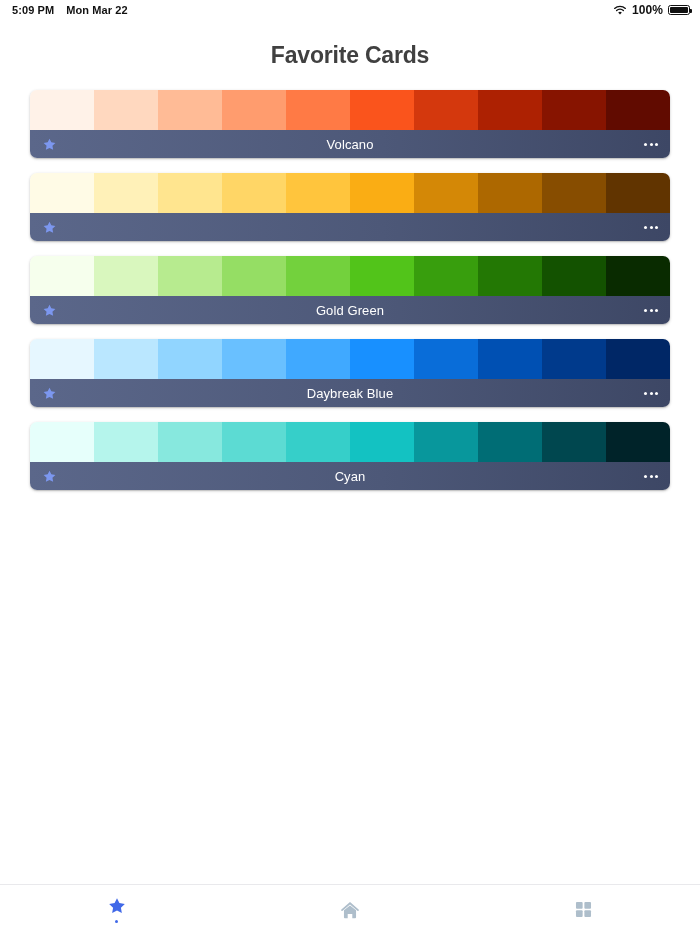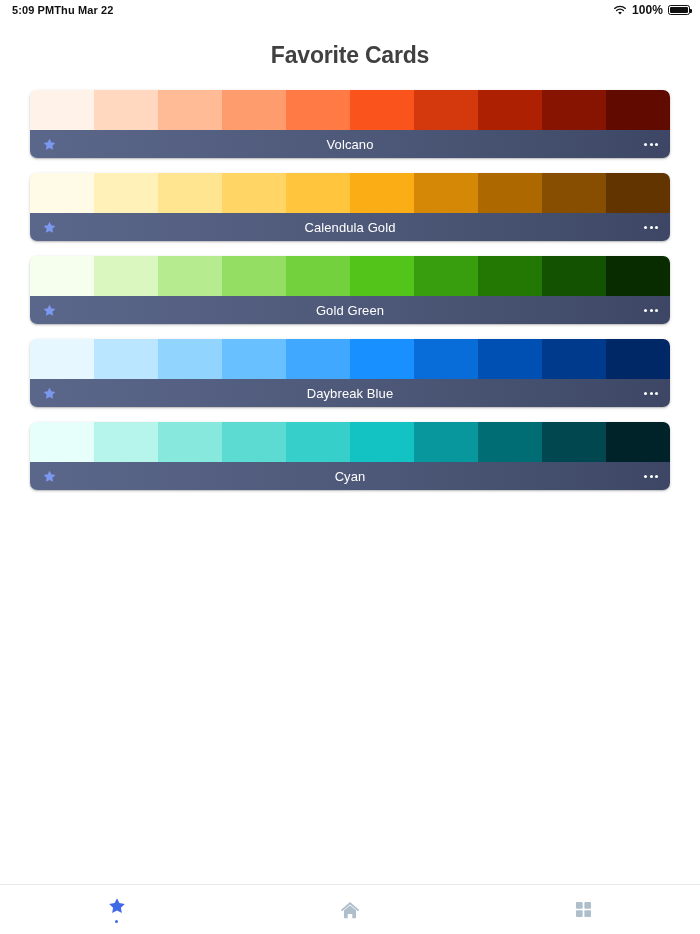--- a/index.html
+++ b/index.html
@@ -12,21 +12,21 @@
   }
 
   
   .status-bar{
     height:20px; width:100%;
     display:flex; align-items:center;
     padding:0 10px 0 12px;
     font-size:11px; font-weight:600; color:#111;
     letter-spacing:0.1px;
   }
-  .status-left{ display:flex; align-items:center; gap:0; }
+  .status-left{ display:flex; align-items:center; gap:12px; }
   .status-right{ margin-left:auto; display:flex; align-items:center; gap:5px; }
   .status-right .pct{ font-size:12px; font-weight:600; }
   .wifi-icon{ display:inline-block; width:14px; height:11px; position:relative; }
   .battery{
     width:22px; height:10px; border:1px solid #111; border-radius:2.5px;
     position:relative; display:inline-block;
   }
   .battery::after{
     content:""; position:absolute; right:-3px; top:3px;
     width:2px; height:4px; background:#111; border-radius:0 1px 1px 0;
@@ -100,21 +100,21 @@
     width:3px; height:3px; border-radius:50%;
     background:#4169e8; margin-top:4px;
   }
 </style>
 </head>
 <body>
 
 <div class="status-bar">
   <div class="status-left">
     <span>5:09 PM</span>
-    <span>Thu Mar 22</span>
+    <span>Mon Mar 22</span>
   </div>
   <div class="status-right">
     <span class="wifi-icon">
       <svg width="14" height="11" viewBox="0 0 14 11">
         <path d="M7 9.6 L5.2 7.4 A2.8 2.8 0 0 1 8.8 7.4 Z" fill="#111"></path>
         <path d="M3.6 5.6 A5 5 0 0 1 10.4 5.6" stroke="#111" stroke-width="1.3" fill="none" stroke-linecap="round"></path>
         <path d="M1.6 3.4 A8 8 0 0 1 12.4 3.4" stroke="#111" stroke-width="1.3" fill="none" stroke-linecap="round"></path>
       </svg>
     </span>
     <span class="pct">100%</span>
@@ -162,21 +162,20 @@
         <div class="swatch" style="background: rgb(250, 173, 20);"></div>
         <div class="swatch" style="background: rgb(212, 136, 6);"></div>
         <div class="swatch" style="background: rgb(173, 104, 0);"></div>
         <div class="swatch" style="background: rgb(135, 77, 0);"></div>
         <div class="swatch" style="background: rgb(97, 52, 0);"></div>
       </div>
       <div class="card-footer">
         <svg class="fav-star" viewBox="0 0 24 24">
           <path d="M12 2.6l2.9 5.9 6.5.95-4.7 4.58 1.11 6.47L12 17.44l-5.81 3.06 1.11-6.47-4.7-4.58 6.5-.95z" fill="#7c97ef"></path>
         </svg>
-        <span class="card-name">Calendula Gold</span>
         <span class="more-btn">
           <span></span>
           <span></span>
           <span></span>
         </span>
       </div>
     </div>
     <div class="card">
       <div class="swatch-strip">
         <div class="swatch" style="background: rgb(246, 255, 237);"></div>

